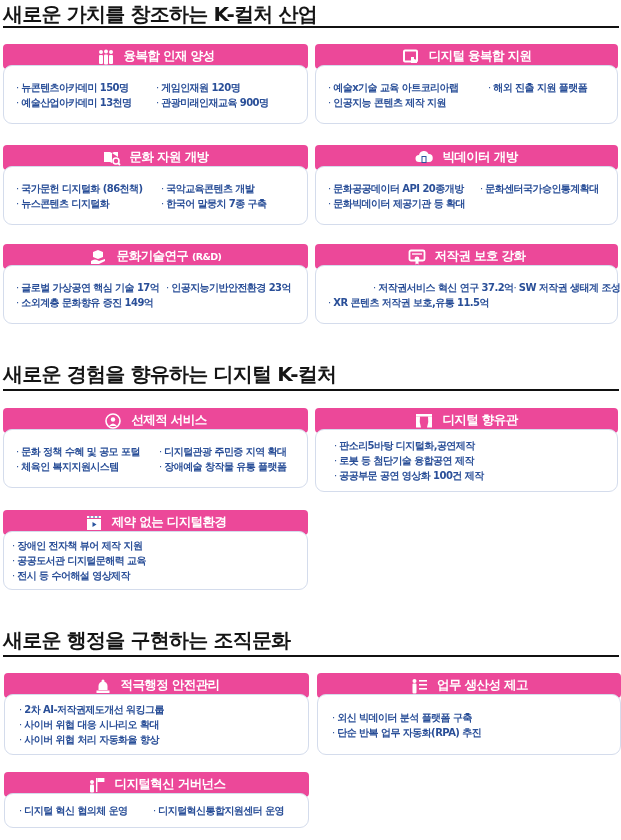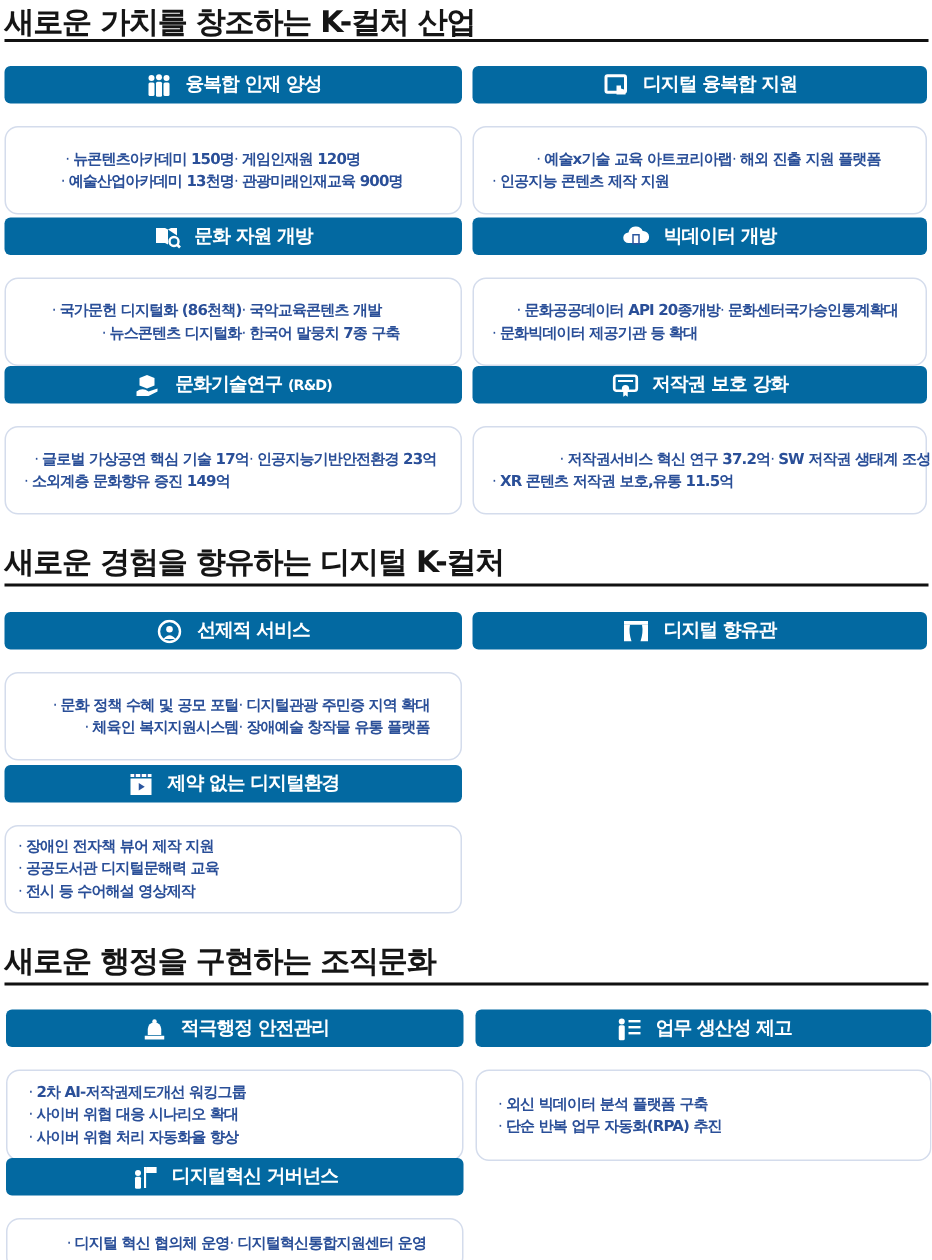--- a/index.html
+++ b/index.html
@@ -11,32 +11,32 @@
     font-size: 20px; font-weight: bold; letter-spacing: -0.8px; color: #151515;
     white-space: nowrap;
   }
   .section-rule {
     position: absolute; left: 3px; width: 616px; height: 2px; background: #111;
   }
 
   .card { position: absolute; }
   .card-header {
     position: absolute; left: 0; top: 0; right: 0; height: 25px;
-    background: #0369a1; border-radius: 4px;
+    background: #ec4899; border-radius: 4px;
     display: flex; align-items: center; justify-content: center;
     color: #ffffff; font-size: 12.5px; font-weight: bold; letter-spacing: -0.6px;
     white-space: nowrap;
   }
   .card-header .icon { width: 18px; height: 16px; margin-right: 9px; display: inline-flex; align-items: center; justify-content: center; }
   .card-header .icon svg { width: 18px; height: 16px; display: block; }
   .card-body {
-    position: absolute; left: 0; right: 0; top: 40px;
+    position: absolute; left: 0; right: 0; top: 21px;
     border: 1.5px solid #d4dcec; border-radius: 9px; background: #fff;
     padding: 0 0 0 12px;
-    display: flex; flex-direction: column; justify-content: center; text-align: right;
+    display: flex; flex-direction: column; justify-content: center;
   }
   .row { display: flex; white-space: nowrap; }
   .item {
     color: #2a4f98; font-size: 10px; font-weight: bold; letter-spacing: -0.55px; line-height: 15px;
     white-space: nowrap;
   }
   .item::before { content: "· "; font-weight: normal; }
   .col1 { display: inline-block; }
 </style>
 </head>
@@ -214,20 +214,31 @@
   <div class="card-header">
     <span class="icon">
       <svg viewBox="0 0 18 16">
           <rect x="1" y="1" width="16" height="2.5" fill="#fff"></rect>
           <path d="M1 3.5 h4 q-1 5 1 11 h-5z" fill="#fff"></path>
           <path d="M17 3.5 h-4 q1 5 -1 11 h5z" fill="#fff"></path>
         </svg>
     </span>
     <span>디지털 향유관</span>
   </div>
+  <div class="card-body" style="height:63px; padding-left:18px;">
+    <div class="row">
+        <span class="item">판소리5바탕 디지털화,공연제작</span>
+      </div>
+    <div class="row">
+        <span class="item">로봇 등 첨단기술 융합공연 제작</span>
+      </div>
+    <div class="row">
+        <span class="item">공공부문 공연 영상화 100건 제작</span>
+      </div>
+  </div>
 </div>
 
 <div class="card" style="left:3px; top:510px; width:305px; height:88px;">
   <div class="card-header">
     <span class="icon">
       <svg viewBox="0 0 18 16">
           <rect x="2" y="4" width="14" height="11" fill="#fff"></rect>
           <path d="M2 1 h14 v2 h-14z" fill="#fff"></path>
           <path d="M5 1 v2 M9 1 v2 M13 1 v2" stroke="#2b559e" stroke-width="1"></path>
           <path d="M7.5 7 l4 2.5 l-4 2.5z" fill="#2b559e"></path>

